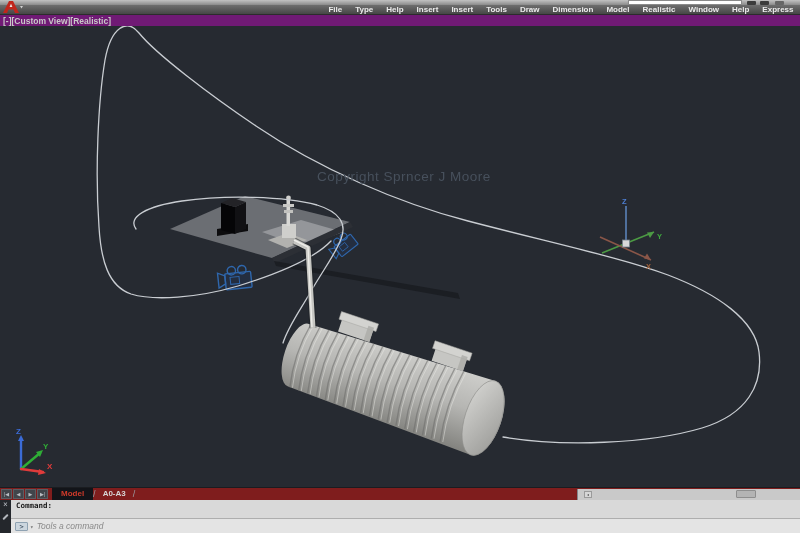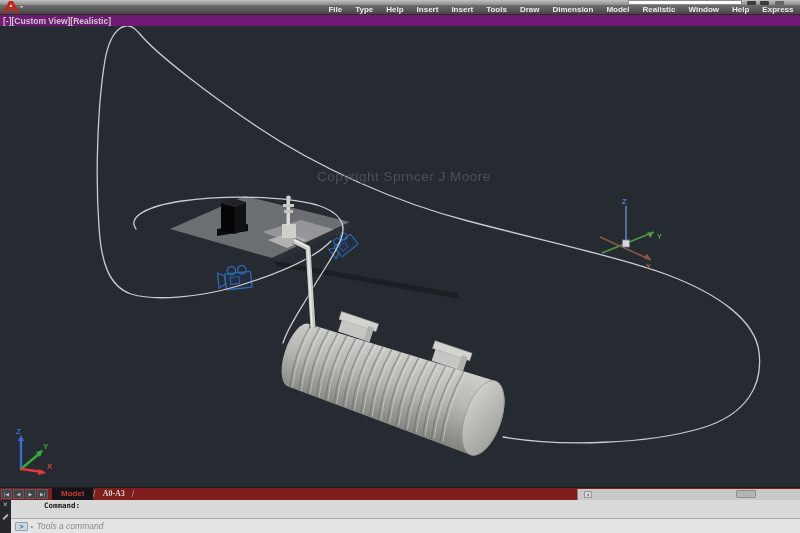--- a/index.html
+++ b/index.html
@@ -28,39 +28,39 @@
   #scene{position:absolute;left:0;top:0;}
   #watermark{position:absolute;left:317px;top:143px;font-size:13.5px;color:#47505c;letter-spacing:.5px;}
 
   
   #tabbar{position:absolute;left:0;top:487px;width:800px;height:13px;background:#7f1d1d;
           display:flex;align-items:center;border-top:1px solid #1a1c20;}
   .nav-btn{width:11px;height:10px;margin-left:1px;background:#41454b;border:1px solid #5a5e64;
            color:#b9bdc3;font-size:5px;line-height:8px;text-align:center;}
   #tab-model{margin-left:4px;height:12px;background:#121419;color:#cf3a2a;font-size:8px;
              font-weight:bold;padding:1px 9px 0;}
-  #tab-a0a3{height:12px;color:#d6d6d6;font-size:8px;font-weight:bold;padding:1px 7px 0;font-family:Liberation Serif, serif;}
+  #tab-a0a3{height:12px;color:#d6d6d6;font-size:8px;font-weight:bold;padding:1px 7px 0;}
   .tab-sep{color:#9a9aa0;font-size:9px;}
   #tab-scroll{position:absolute;left:577px;top:1px;width:223px;height:11px;background:#c9c9c9;
               border-left:1px solid #84878c;}
   #tab-scroll .sbtn{position:absolute;left:6px;top:2px;width:8px;height:7px;background:#d6d6d6;
               border:1px solid #9a9a9a;font-size:4px;line-height:5px;text-align:center;color:#555;}
   #tab-scroll .sthumb{position:absolute;left:158px;top:1px;width:20px;height:8px;background:#b4b4b4;
               border:1px solid #8e8e8e;border-radius:1px;}
 
   
   #cmdpanel{position:absolute;left:0;top:500px;width:800px;height:33px;background:#d9d9d9;
             font-family:"DejaVu Sans Mono",monospace;}
   #cmd-side{position:absolute;left:0;top:0;width:11px;height:33px;background:#24272c;color:#b4b8be;}
   #cmd-close{display:block;font-size:8px;line-height:10px;text-align:center;cursor:default;}
   #cmd-wrench{display:block;width:7px;height:2px;background:#b4b8be;margin:6px auto 0;
               transform:rotate(-45deg);border-radius:1px;}
   #cmd-history{position:absolute;left:11px;top:0;width:789px;height:19px;background:#d9d9d9;
                border-bottom:1px solid #aeaeae;padding:2px 0 0 5px;}
-  .cmd-line{font-size:7.5px;font-weight:bold;color:#1c1c1c;line-height:8px;white-space:pre;margin-left:28px;}
+  .cmd-line{font-size:7.5px;font-weight:bold;color:#1c1c1c;line-height:8px;white-space:pre;}
   #cmd-prompt{position:absolute;left:11px;top:19px;width:789px;height:14px;background:#e4e4e4;
               display:flex;align-items:center;padding-left:4px;}
   #prompt-box{width:13px;height:9px;background:#ccd6de;border:1px solid #8fa2b2;color:#2c3e50;
               font-size:7px;line-height:8px;text-align:center;border-radius:1px;}
   #prompt-caret{color:#777;font-size:6px;margin:0 3px 0 2px;}
   #prompt-text{font-family:"Liberation Sans",sans-serif;font-style:italic;font-size:8.5px;color:#8a8a8a;}
 </style>
 </head>
 <body>
 

